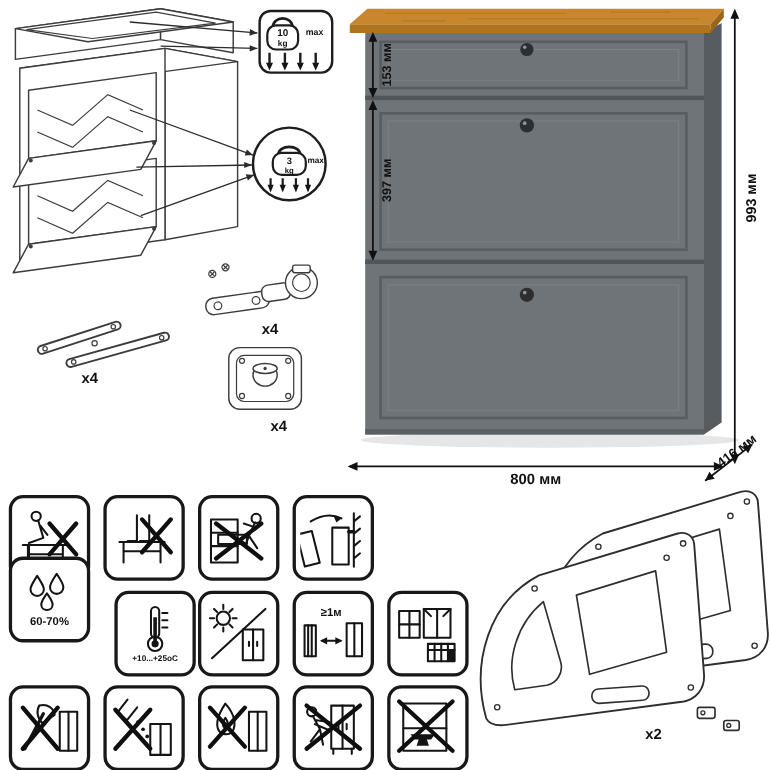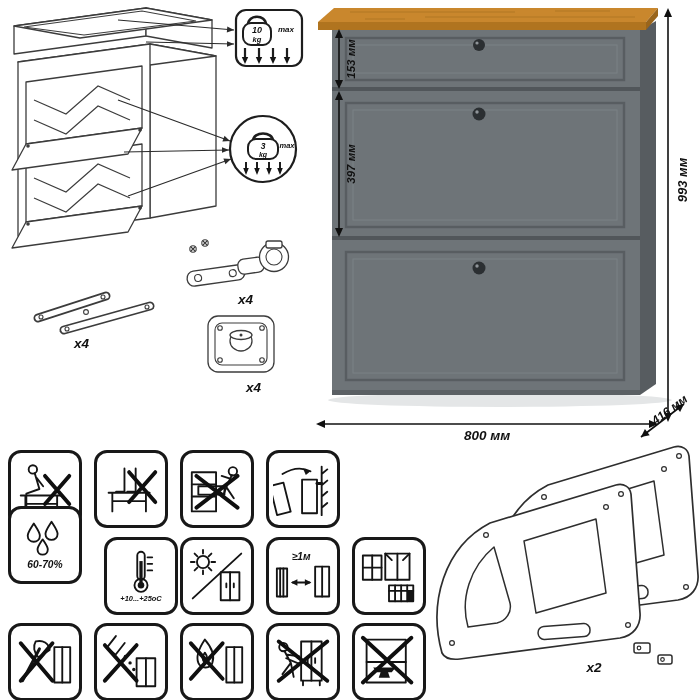--- a/index.html
+++ b/index.html
@@ -1,16 +1,16 @@
 <!DOCTYPE html>
 <html><head>
 <meta charset="utf-8">
 <style>
   html,body{margin:0;padding:0;background:#fff;}
-  #canvas{position:relative;width:700px;height:700px;background:#fff;font-family:"Liberation Sans",sans-serif;overflow:hidden;font-style:italic;}
+  #canvas{position:relative;width:700px;height:700px;background:#fff;font-family:"Liberation Sans",sans-serif;overflow:hidden;}
   .abs{position:absolute;}
   svg text{font-family:"Liberation Sans",sans-serif;}
   .ln{fill:none;stroke:#141414;stroke-width:2;stroke-linecap:round;stroke-linejoin:round;}
   .ln3{fill:none;stroke:#141414;stroke-width:3.2;stroke-linecap:round;stroke-linejoin:round;}
   .xx{fill:none;stroke:#0f0f0f;stroke-width:4.2;stroke-linecap:round;}
   .hd{fill:#141414;stroke:none;}
   .wire{fill:#ffffff;stroke:#3c3c3c;stroke-width:1.3;stroke-linejoin:round;}
   .wireln{fill:none;stroke:#3c3c3c;stroke-width:1.1;}
   .lead{fill:none;stroke:#2b2b2b;stroke-width:1.2;}
   .lhd{fill:#2b2b2b;stroke:none;}

